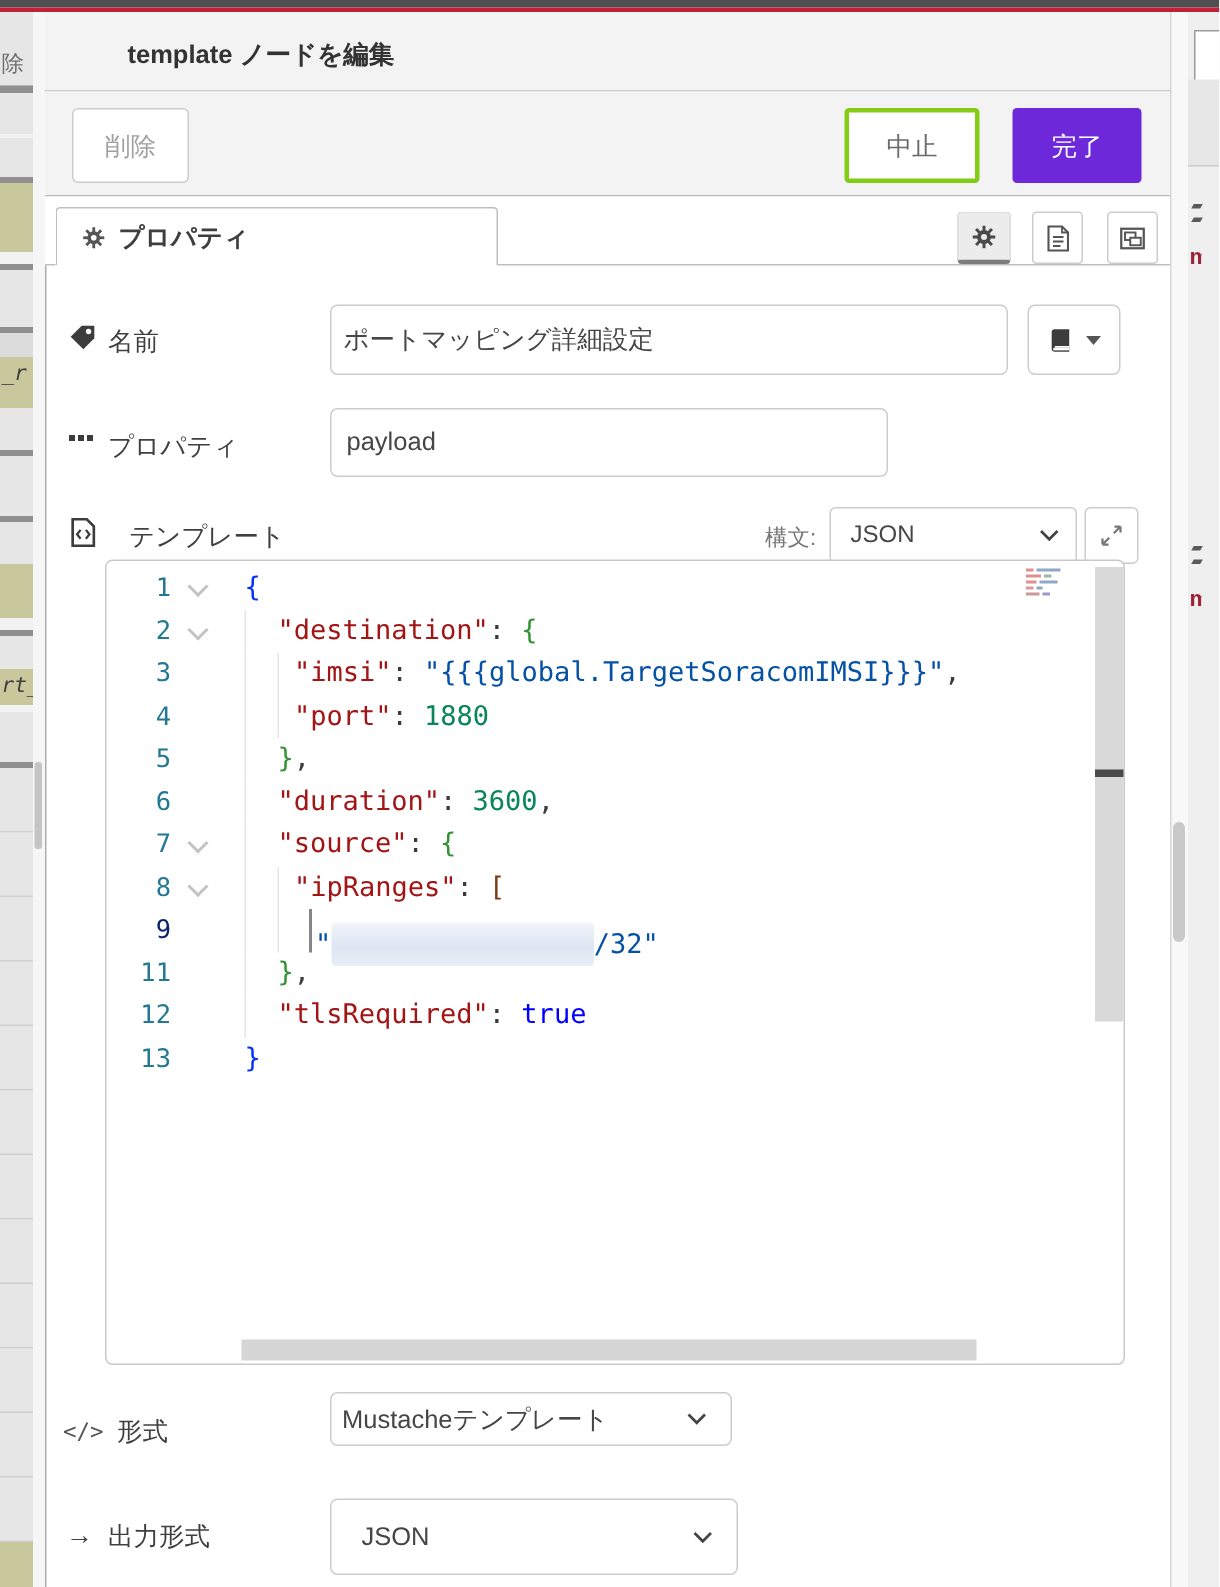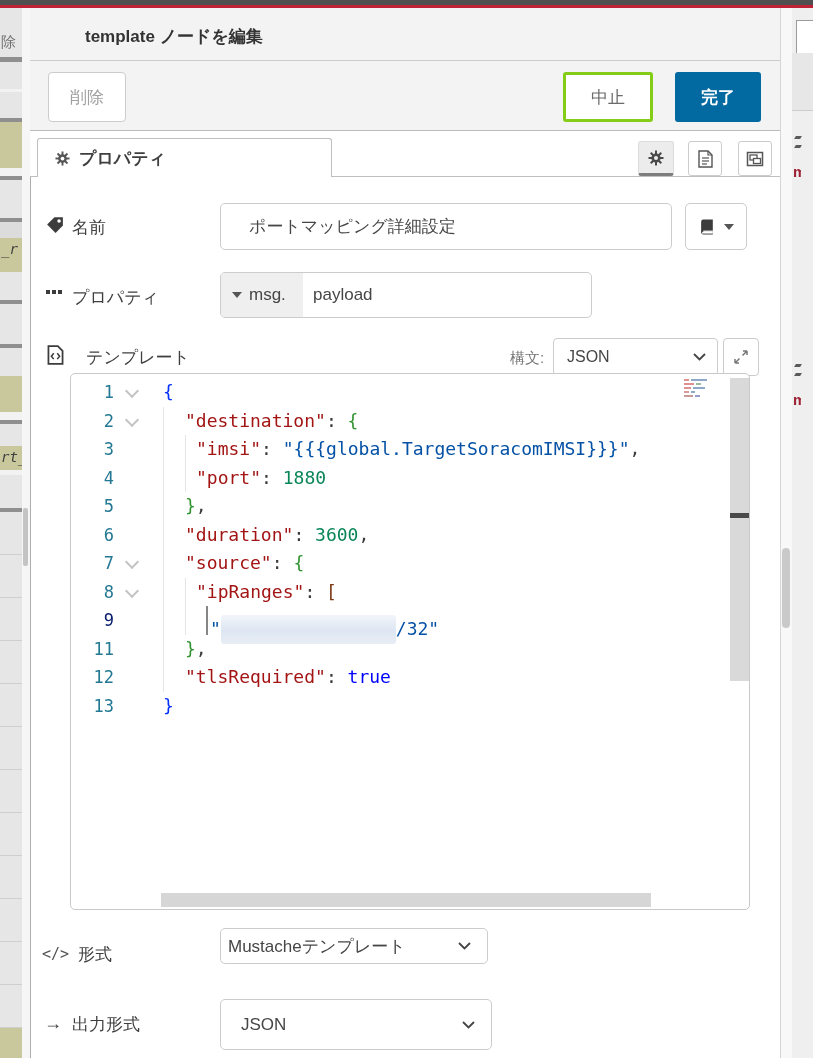--- a/index.html
+++ b/index.html
@@ -25,41 +25,41 @@
 
   
   #dialog{left:30px;top:8px;width:750px;height:1050px;background:#fff;border-left:1px solid #adadad;box-sizing:border-box;}
   #tray-header{left:30px;top:8px;width:750px;height:53px;background:#f3f3f3;border-bottom:1px solid #ccc;box-sizing:border-box;}
   #tray-title{left:85px;top:25px;font-size:17px;font-weight:bold;color:#333;}
   #tray-actions{left:30px;top:61px;width:750px;height:70px;background:#f3f3f3;border-bottom:1px solid #bbb;box-sizing:border-box;}
   .btn{position:absolute;box-sizing:border-box;display:flex;align-items:center;justify-content:center;
        font-size:17px;border-radius:3px;cursor:pointer;}
   #btn-delete{left:48px;top:72px;width:78px;height:50px;background:#fff;border:1px solid #ccc;color:#a0a0a0;border-radius:4px;}
   #btn-cancel{left:563px;top:72px;width:90px;height:50px;background:#fff;border:3px solid #84cc16;color:#6b6b6b;}
-  #btn-done{left:675px;top:72px;width:86px;height:50px;background:#0369a1;color:#fff;font-weight:bold;}
+  #btn-done{left:675px;top:72px;width:86px;height:50px;background:#6d28d9;color:#fff;}
 
   
   #tab-row{left:30px;top:131px;width:750px;height:46px;background:#fff;}
   #tab-properties{left:37px;top:138px;width:295px;height:39px;background:#fff;border:1px solid #bfbfbf;border-bottom:none;
                   border-radius:3px 3px 0 0;box-sizing:border-box;display:flex;align-items:center;gap:9px;padding-left:17px;}
   #tab-properties .tab-label{font-size:17px;font-weight:bold;color:#3f3f3f;}
   .tabrow-border{position:absolute;top:176px;height:1px;background:#bfbfbf;}
   #tabrow-border-left{left:30px;width:7px;}
   #tabrow-border-right{left:332px;width:448px;}
   .mini-btn{position:absolute;top:141px;height:35px;box-sizing:border-box;background:#fff;border:1px solid #ccc;border-radius:3px;
             display:flex;align-items:center;justify-content:center;cursor:pointer;}
   #btn-node-props{left:638px;width:36px;background:#ececec;border:1px solid #dcdcdc;border-bottom:3px solid #7d7d7d;}
   #btn-node-desc{left:688px;width:34px;}
   #btn-node-appearance{left:738px;width:34px;}
 
   
   .field-label{position:absolute;font-size:17px;color:#3f3f3f;}
   .nr-input{position:absolute;box-sizing:border-box;border:1px solid #ccc;border-radius:5px;background:#fff;
             font-size:17px;color:#464646;display:flex;align-items:center;}
-  #name-input{left:220px;top:203px;width:452px;height:47px;padding-left:28px;}
+  #name-input{left:220px;top:203px;width:452px;height:47px;padding-left:8px;}
   #name-type-btn{left:685px;top:203px;width:62px;height:47px;border:1px solid #ccc;border-radius:5px;background:#fff;
                  display:flex;align-items:center;justify-content:center;gap:8px;cursor:pointer;box-sizing:border-box;}
   #prop-group{left:220px;top:272px;width:372px;height:46px;border:1px solid #ccc;border-radius:5px;overflow:hidden;display:flex;box-sizing:border-box;}
   #prop-prefix{width:82px;background:#efefef;display:flex;align-items:center;gap:7px;padding-left:11px;box-sizing:border-box;
                font-size:17px;color:#464646;cursor:pointer;}
   #prop-value{flex:1;display:flex;align-items:center;padding-left:10px;font-size:17px;color:#464646;}
   .caret-down{width:0;height:0;border-left:5px solid transparent;border-right:5px solid transparent;border-top:6px solid #555;}
 
   #syntax-label{left:510px;top:349px;font-size:15px;color:#777;}
   .nr-select{position:absolute;box-sizing:border-box;border:1px solid #ccc;border-radius:4px;background:#fff;
@@ -249,24 +249,20 @@
     <span class="caret-down"></span>
   </div>
 
   <div class="abs" style="left:46px;top:290px;display:flex;gap:2px;">
     <span style="width:4px;height:4px;background:#3c3c3c;"></span>
     <span style="width:4px;height:4px;background:#3c3c3c;"></span>
     <span style="width:4px;height:4px;background:#3c3c3c;"></span>
   </div>
   <div class="field-label" style="left:72px;top:286px;">プロパティ</div>
   <div class="abs" id="prop-group">
-    <div id="prop-prefix">
-      <span class="caret-down"></span>
-      <span>msg.</span>
-    </div>
     <div id="prop-value">payload</div>
   </div>
 
   <div class="abs" style="left:46px;top:345px;">
     <svg width="19" height="20" viewBox="0 0 16 17">
       <path d="M2 1 h8 l4 4 v11 h-12 z" fill="none" stroke="#3c3c3c" stroke-width="1.5"></path>
       <path d="M6.5 7 L4.5 9.5 L6.5 12" fill="none" stroke="#3c3c3c" stroke-width="1.3"></path>
       <path d="M9.5 7 L11.5 9.5 L9.5 12" fill="none" stroke="#3c3c3c" stroke-width="1.3"></path>
     </svg>
   </div>

